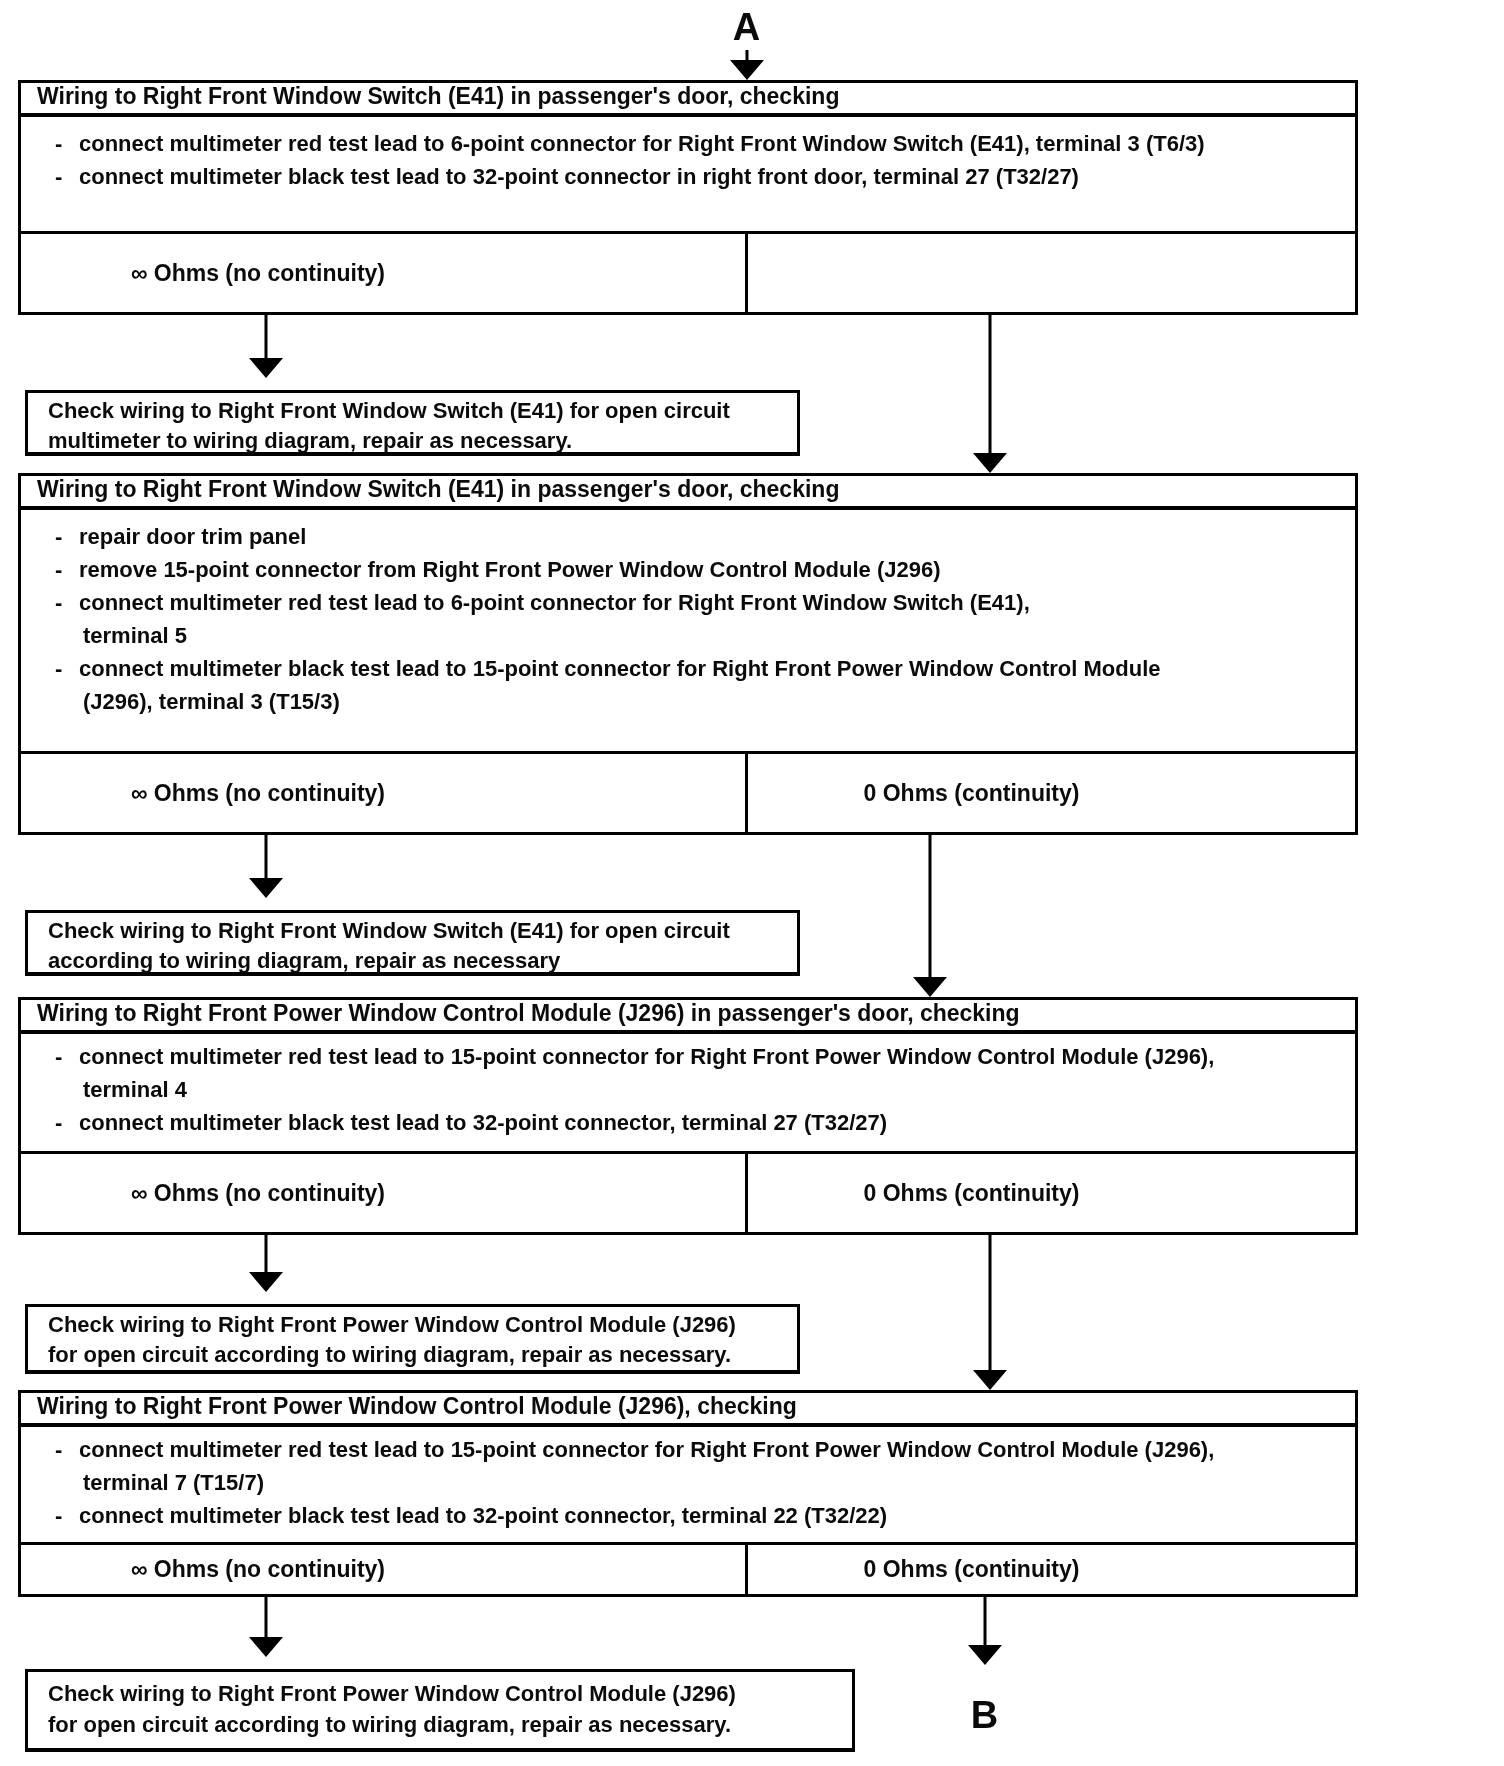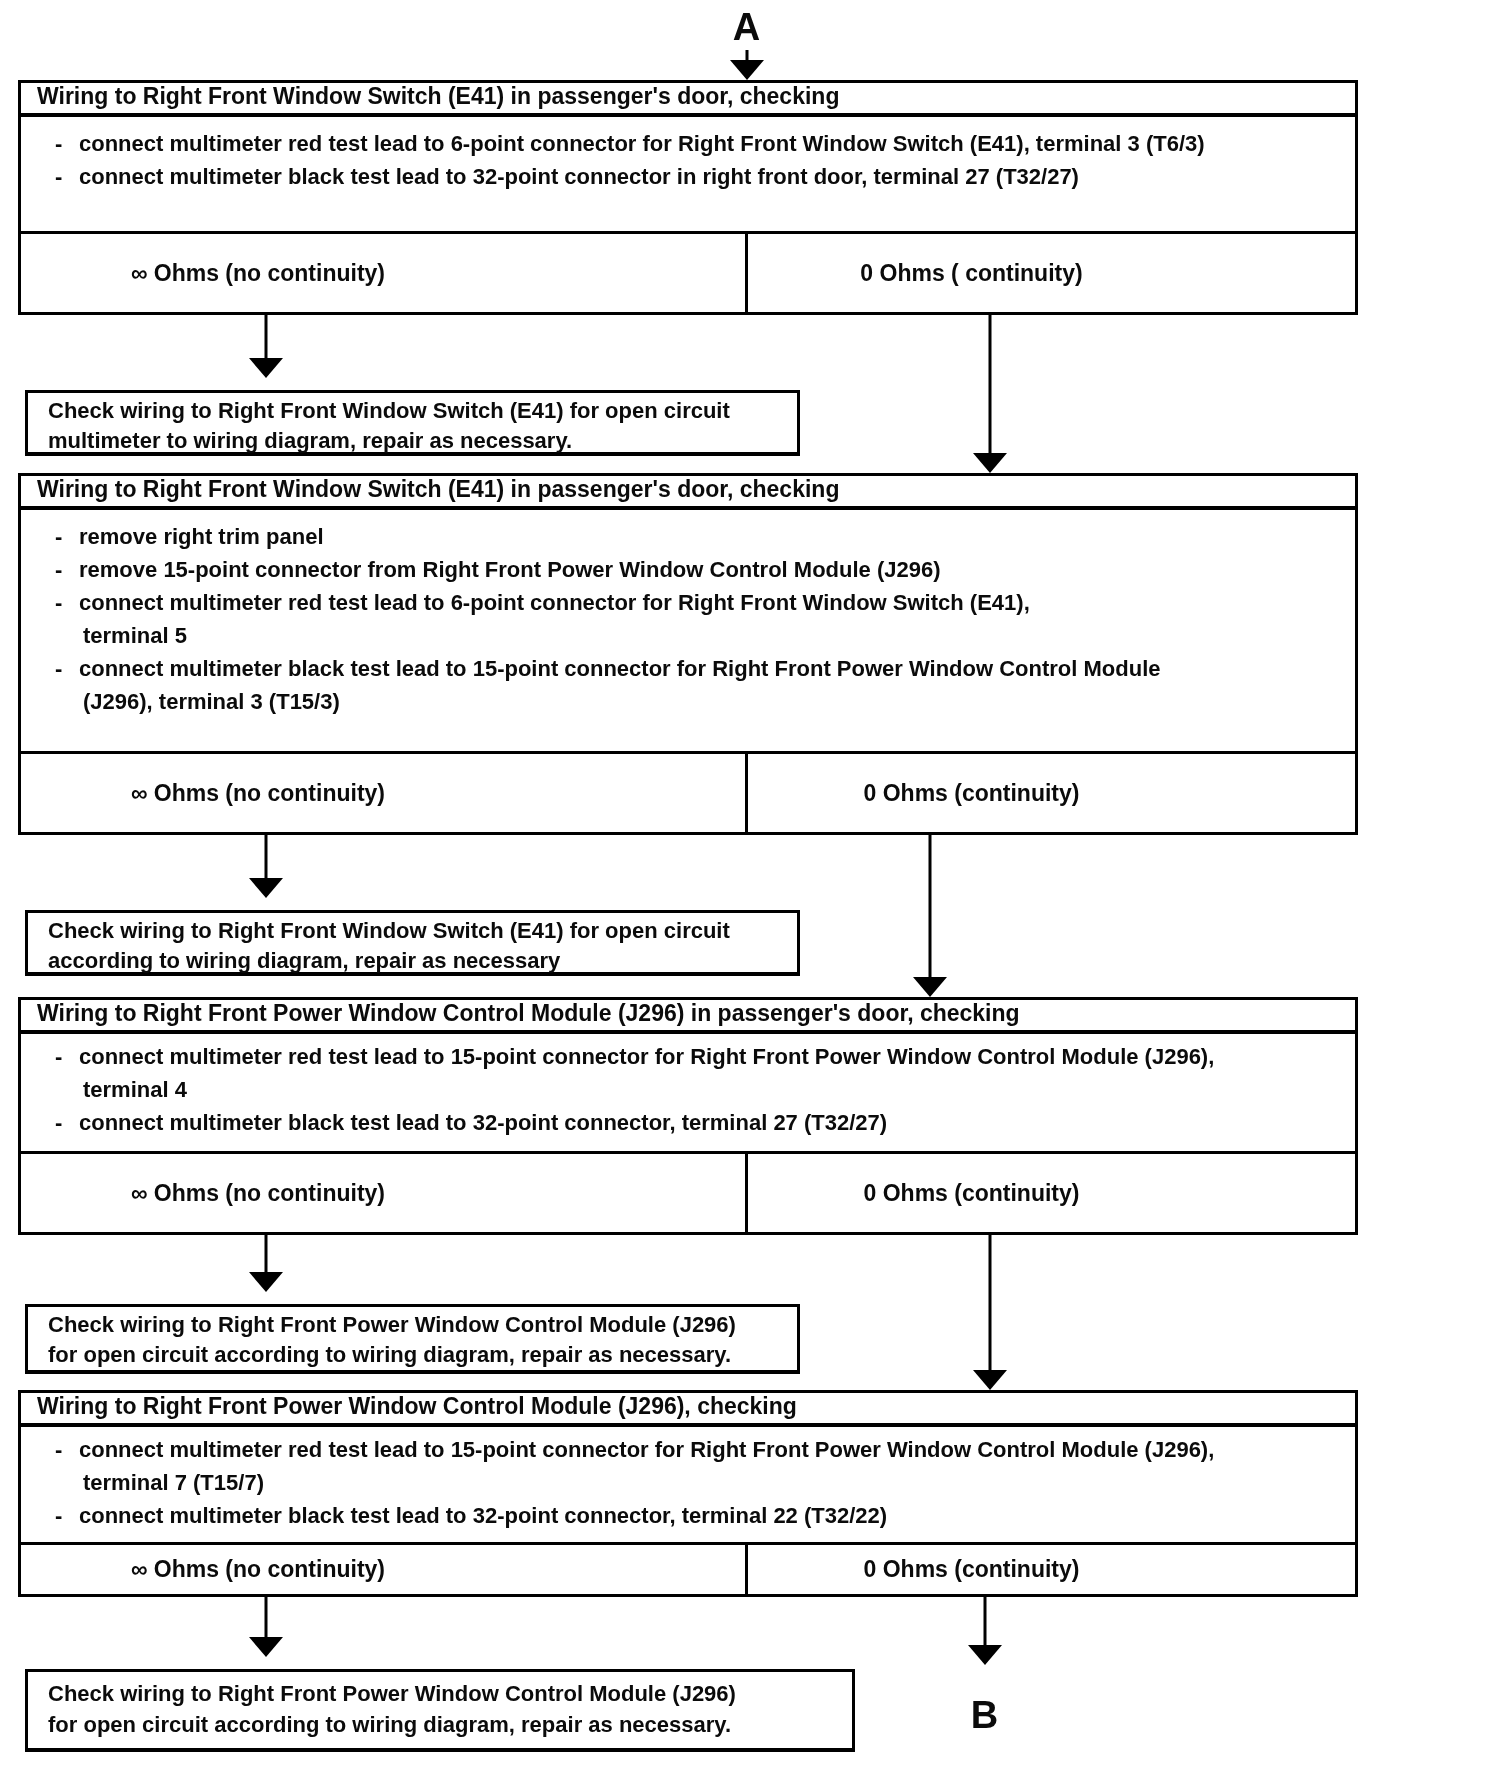--- a/index.html
+++ b/index.html
@@ -54,21 +54,20 @@
           <span class="dash">-</span>
           <span class="t">connect multimeter red test lead to 6-point connector for Right Front Window Switch (E41), terminal 3 (T6/3)</span>
         </div>
       <div class="step">
           <span class="dash">-</span>
           <span class="t">connect multimeter black test lead to 32-point connector in right front door, terminal 27 (T32/27)</span>
         </div>
     </div>
     <div class="tresults" style="height:78px;">
       <div class="cell left">∞ Ohms  (no continuity)</div>
-      <div class="cell right">0 Ohms  ( continuity)</div>
     </div>
   </section>
 
   <div class="arrow" style="left:249px;top:315px;height:63px;">
     <span class="shaft"></span>
     <span class="head"></span>
   </div>
   <div class="arrow" style="left:973px;top:315px;height:158px;">
     <span class="shaft"></span>
     <span class="head"></span>
@@ -77,21 +76,21 @@
   <div class="abox" style="left:25px;top:378px;width:775px;height:66px;">
     <div class="line">Check wiring to Right Front Window Switch (E41) for open circuit</div>
     <div class="line">multimeter to wiring diagram, repair as necessary.</div>
   </div>
 
   <section class="tblock" style="top:473px;height:362px;">
     <header class="thead">Wiring to Right Front Window Switch (E41) in passenger's door, checking</header>
     <div class="tbody">
       <div class="step">
           <span class="dash">-</span>
-          <span class="t">remove right trim panel</span>
+          <span class="t">repair door trim panel</span>
         </div>
       <div class="step">
           <span class="dash">-</span>
           <span class="t">remove 15-point connector from Right Front Power Window Control Module (J296)</span>
         </div>
       <div class="step">
           <span class="dash">-</span>
           <span class="t">connect multimeter red test lead to 6-point connector for Right Front Window Switch (E41),</span>
         </div>
       <div class="step cont">

